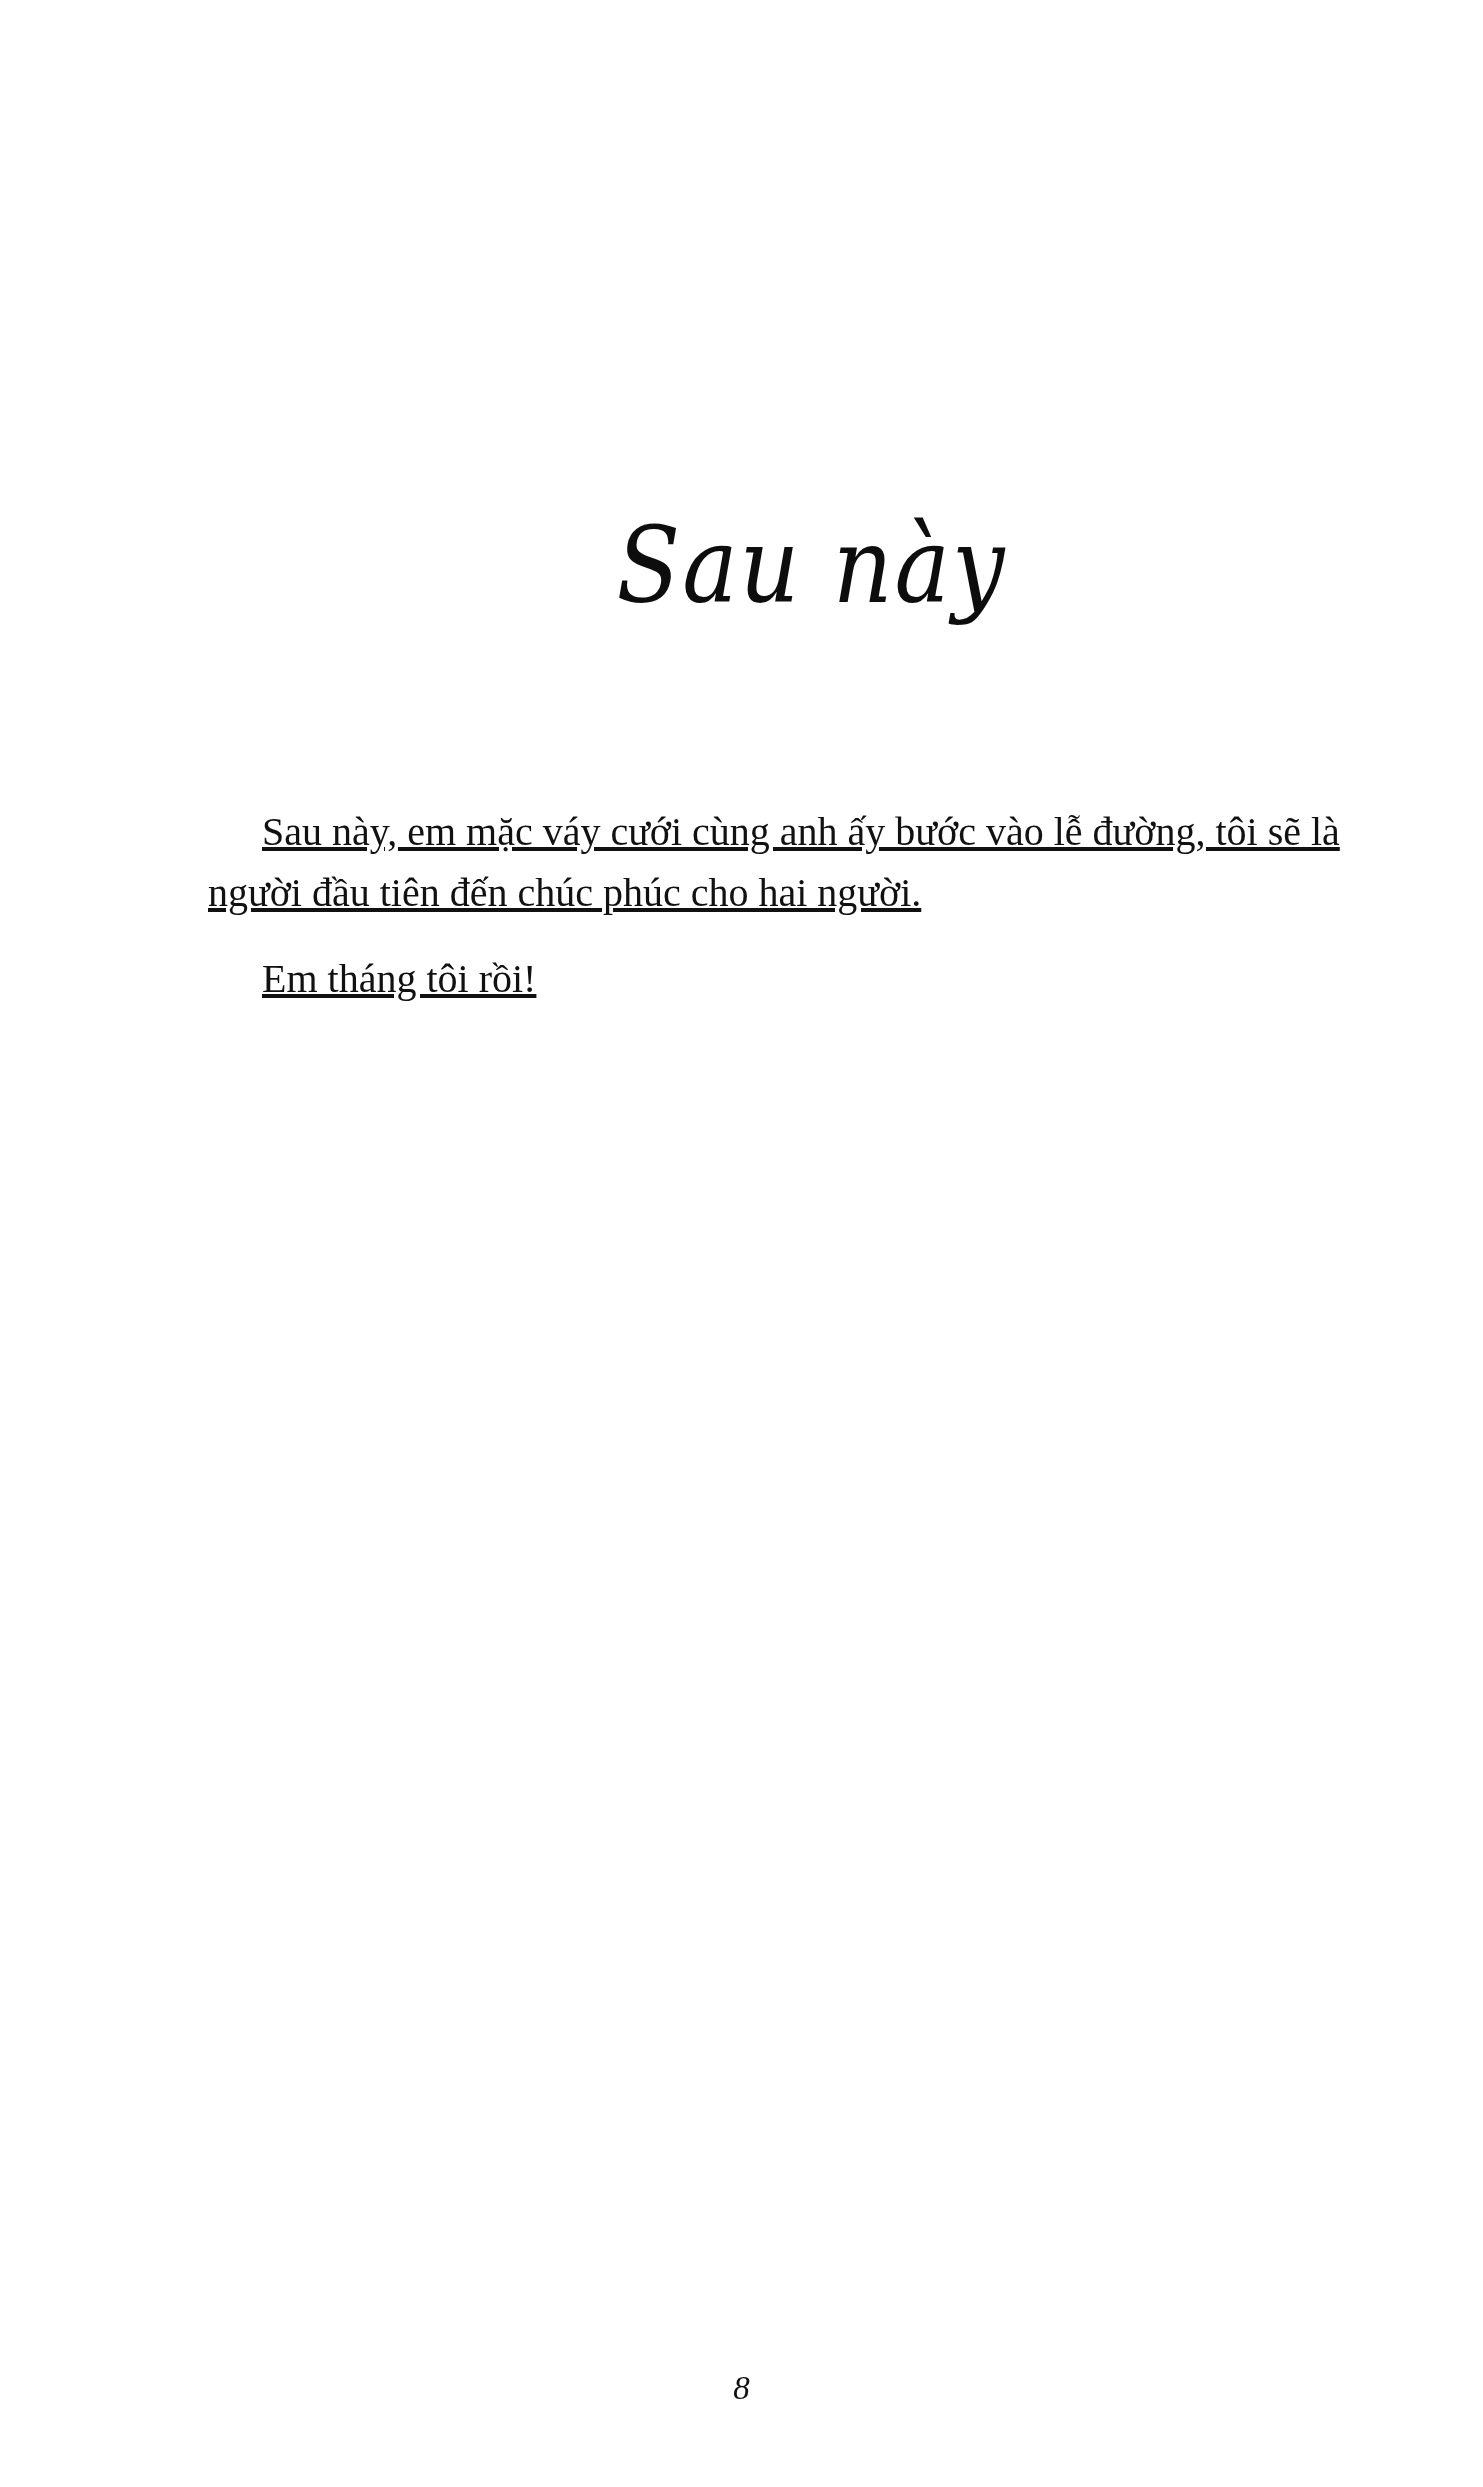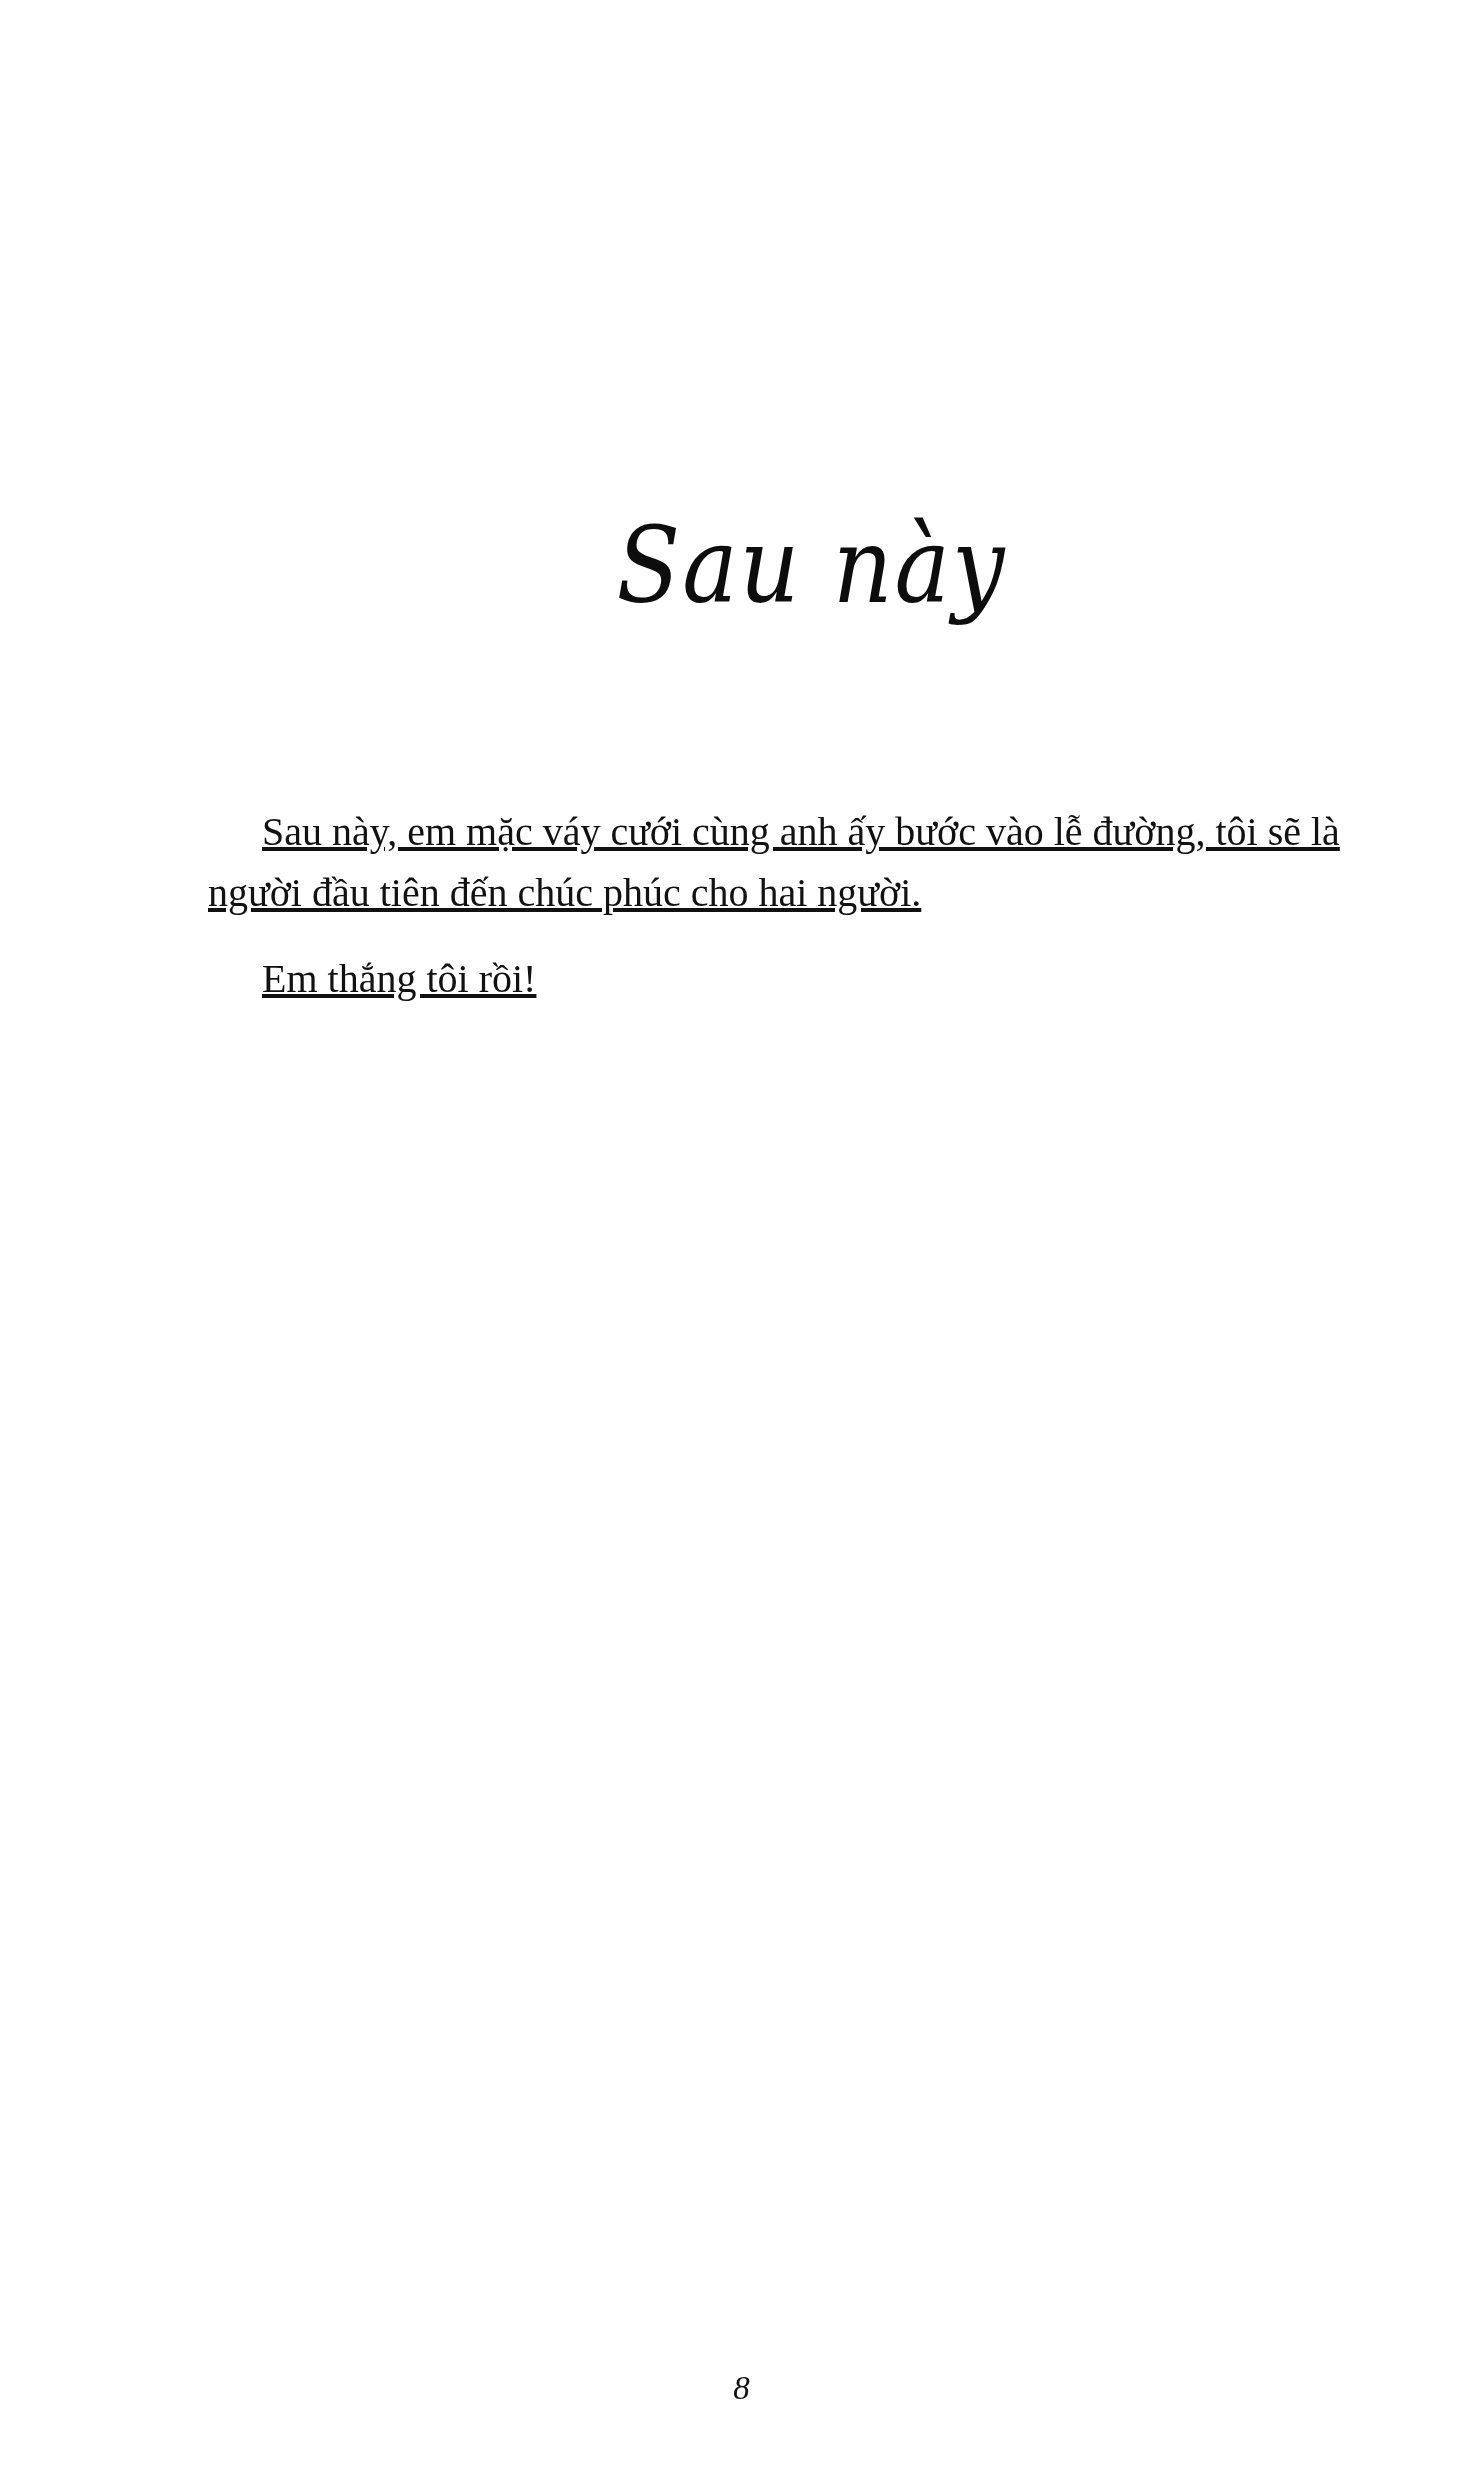--- a/index.html
+++ b/index.html
@@ -70,21 +70,21 @@
 <body>
 
 <div class="page">
 
   <div class="content">
 
     <h1 class="chapter-title">Sau này</h1>
 
     <div class="body-text">
       <p>Sau này, em mặc váy cưới cùng anh ấy bước vào lễ đường, tôi sẽ là người đầu tiên đến chúc phúc cho hai người.</p>
-      <p>Em thắng tôi rồi!</p>
+      <p>Em tháng tôi rồi!</p>
     </div>
 
   </div>
 
   <div class="page-number">8</div>
 
 </div>
 
 
 </body></html>

